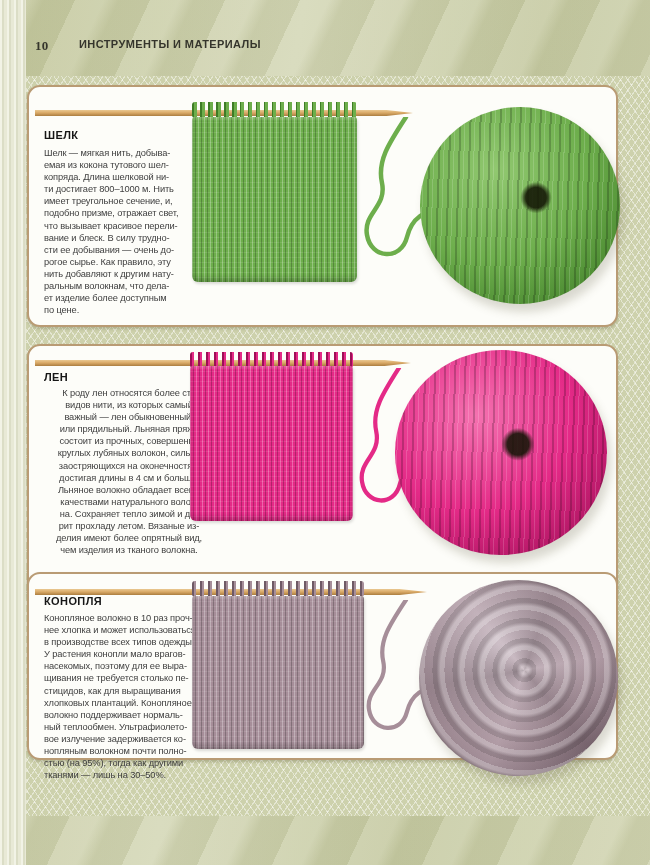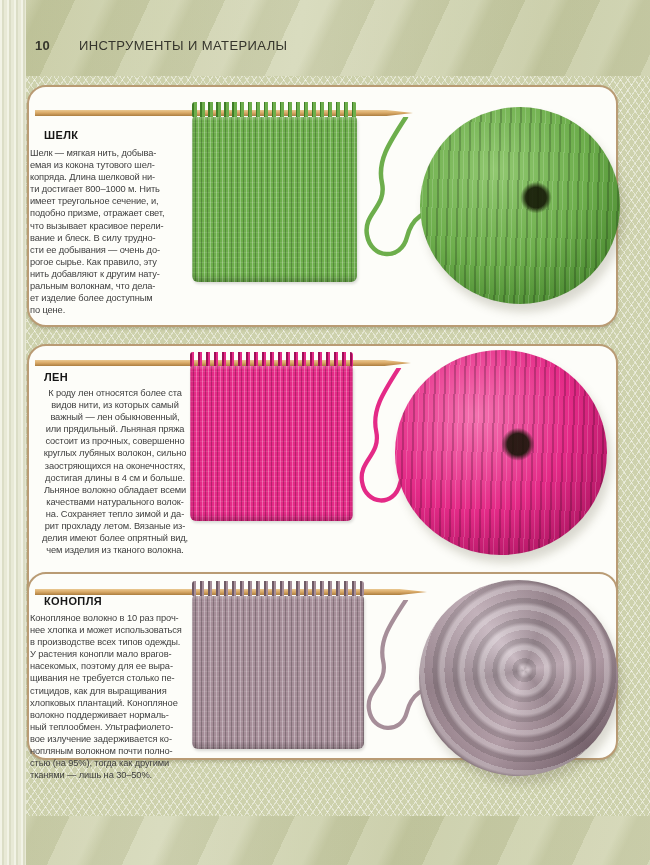--- a/index.html
+++ b/index.html
@@ -24,44 +24,45 @@
     position:absolute;left:0;top:0;width:26px;height:865px;
     background-image:
       repeating-linear-gradient(90deg,#f2f3e6 0 2px,#dbddc6 2px 4px,#e8e9d6 4px 7px),
       repeating-linear-gradient(180deg, rgba(255,255,255,.25) 0 3px, rgba(0,0,0,.03) 3px 6px);
     background-color:var(--left-rib,#e9ead8);
   }
   .hdr-num{
     position:absolute;left:35px;top:38px;
     font-weight:bold;font-size:13px;letter-spacing:.3px;
     color:var(--header-text,#35352c);
+    font-family:Liberation Serif, serif;
   }
   .hdr-title{
     position:absolute;left:79px;top:38px;
-    font-weight:normal;font-size:13px;letter-spacing:.4px;
+    font-weight:bold;font-size:11px;letter-spacing:.4px;
     color:var(--header-text,#35352c);
   }
   .panel{
     position:absolute;left:27px;width:591px;
     background:var(--panel-background,#fdfdf9);
     border:2px solid var(--panel-border,#b99b74);
-    border-radius:19px;box-sizing:border-box;
+    border-radius:13px;box-sizing:border-box;
     box-shadow:0 2px 3px rgba(95,90,55,.28);
   }
   .p1{top:85px;height:242px;}
   .p2{top:344px;height:261px;}
   .p3{top:572px;height:188px;}
 
   .title{
     position:absolute;left:15px;margin:0;
     font-size:11px;line-height:13px;font-weight:bold;letter-spacing:.4px;
     color:var(--title-text,#161616);
   }
   .body{
-    position:absolute;left:1px;margin:0;width:170px;
+    position:absolute;left:15px;margin:0;width:170px;
     font-size:9.3px;line-height:12.1px;letter-spacing:-.12px;
     color:var(--body-text,#404040);
     white-space:pre-line;
   }
   .p1 .title{top:42px;} .p1 .body{top:60px;}
   .p2 .title{top:25px;} .p2 .body{top:41px;text-align:center;}
   .p3 .title{top:21px;} .p3 .body{top:38px;}
 
   .needle{
     position:absolute;height:8px;z-index:2;

